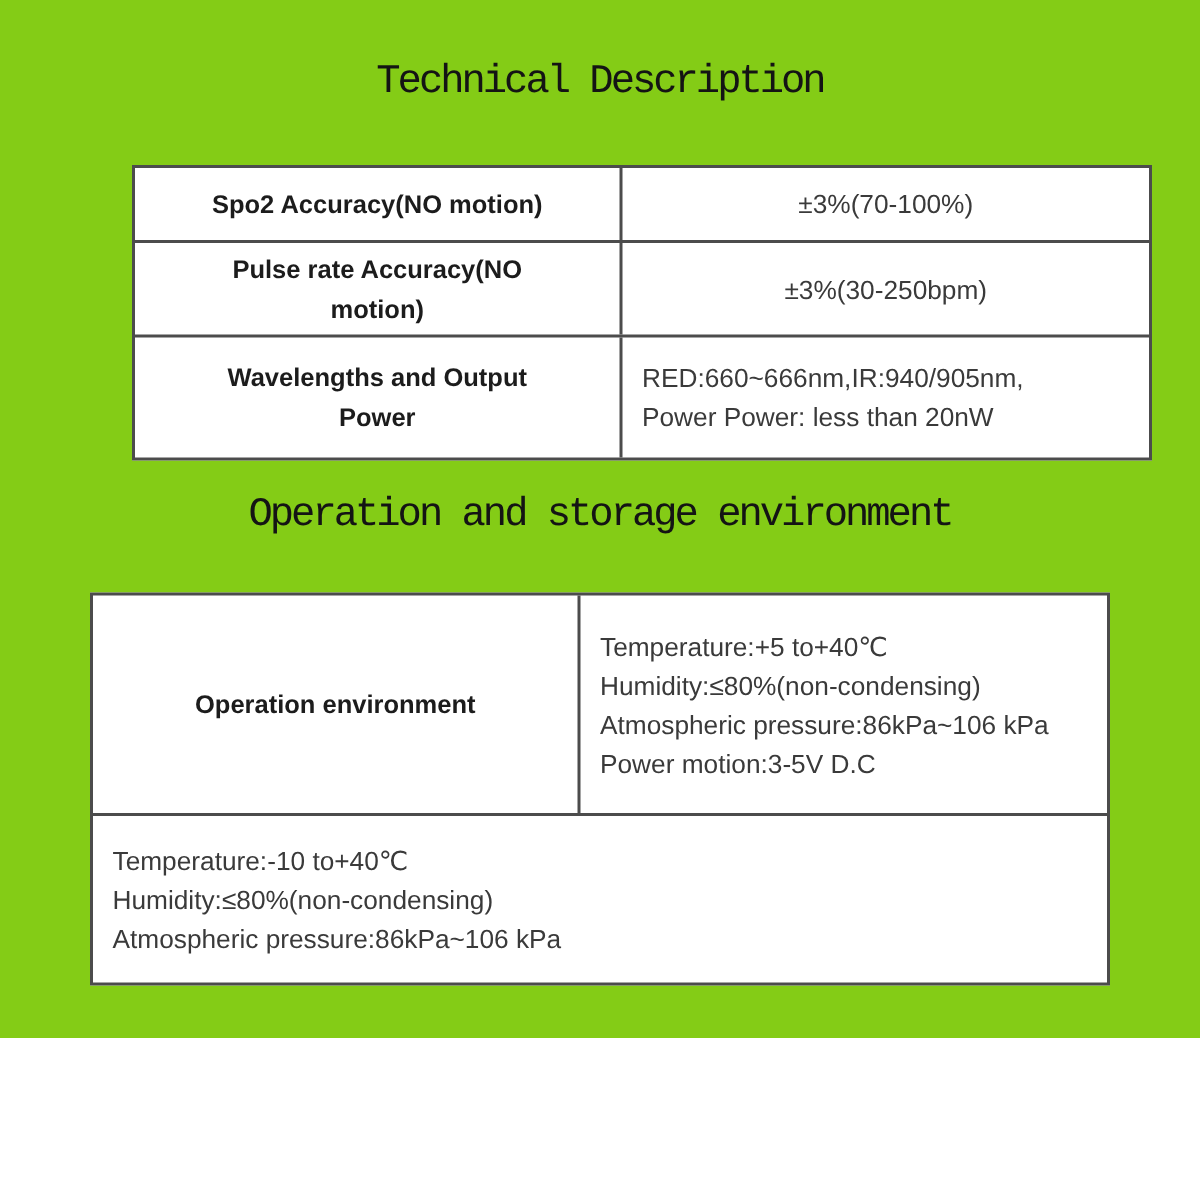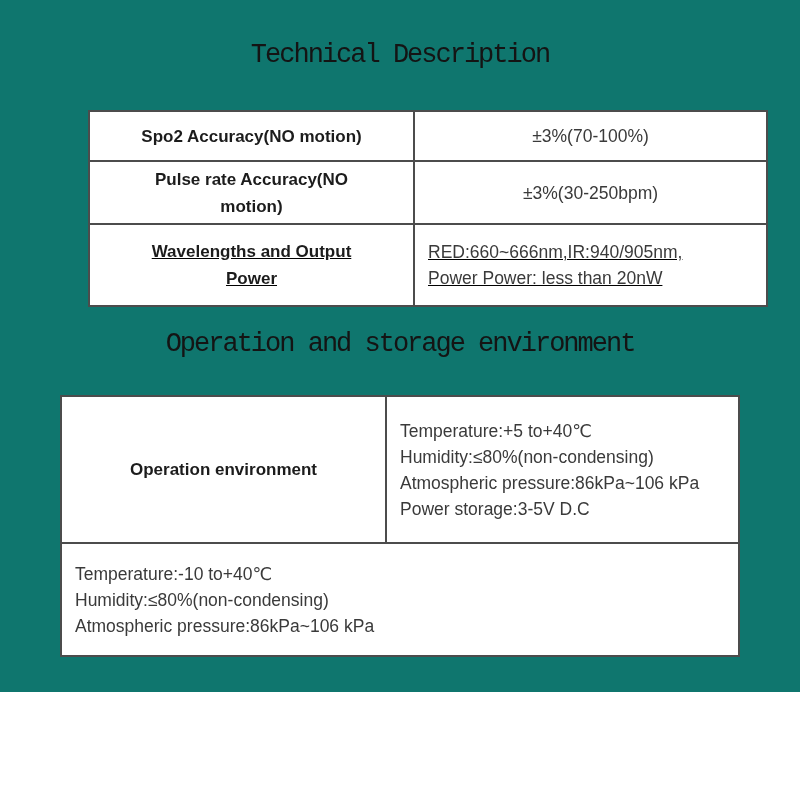--- a/index.html
+++ b/index.html
@@ -4,21 +4,21 @@
 <style>
   html, body {
     margin: 0;
     padding: 0;
     background: #ffffff;
   }
   .page {
     position: relative;
     width: 800px;
     height: 692px;
-    background: #0f766e;
+    background: #84cc16;
     font-family: "Liberation Sans", "DejaVu Sans", sans-serif;
     overflow: hidden;
   }
   .section-title {
     position: absolute;
     left: 0;
     width: 100%;
     text-align: center;
     font-family: "Liberation Mono", "DejaVu Sans Mono", monospace;
     font-size: 27px;
@@ -42,21 +42,21 @@
 
   .row {
     display: flex;
     border-top: 2px solid var(--border-color, #4c4c4c);
     box-sizing: border-box;
   }
   .row:first-child { border-top: none; }
 
   #table-technical .row:nth-child(1) { height: 48px; }
   #table-technical .row:nth-child(2) { height: 63px; }
-  #table-technical .row:nth-child(3) { height: 82px; text-decoration: underline; }
+  #table-technical .row:nth-child(3) { height: 82px; }
   #table-environment .row:nth-child(1) { height: 145px; }
   #table-environment .row:nth-child(2) { height: 113px; }
 
   .cell {
     display: flex;
     flex-direction: column;
     justify-content: center;
     box-sizing: border-box;
   }
   .label-cell {
@@ -130,21 +130,21 @@
 
   <div class="spec-table" id="table-environment">
       <div class="row">
         <div class="cell label-cell">
           <div class="label-line">Operation environment</div>
         </div>
         <div class="cell value-cell v-left">
           <div class="value-line">Temperature:+5 to+40℃</div>
           <div class="value-line">Humidity:≤80%(non-condensing)</div>
           <div class="value-line">Atmospheric pressure:86kPa~106 kPa</div>
-          <div class="value-line">Power storage:3-5V D.C</div>
+          <div class="value-line">Power motion:3-5V D.C</div>
         </div>
       </div>
       <div class="row">
         <div class="cell value-cell v-left">
           <div class="value-line">Temperature:-10 to+40℃</div>
           <div class="value-line">Humidity:≤80%(non-condensing)</div>
           <div class="value-line">Atmospheric pressure:86kPa~106 kPa</div>
         </div>
       </div>
     </div>

